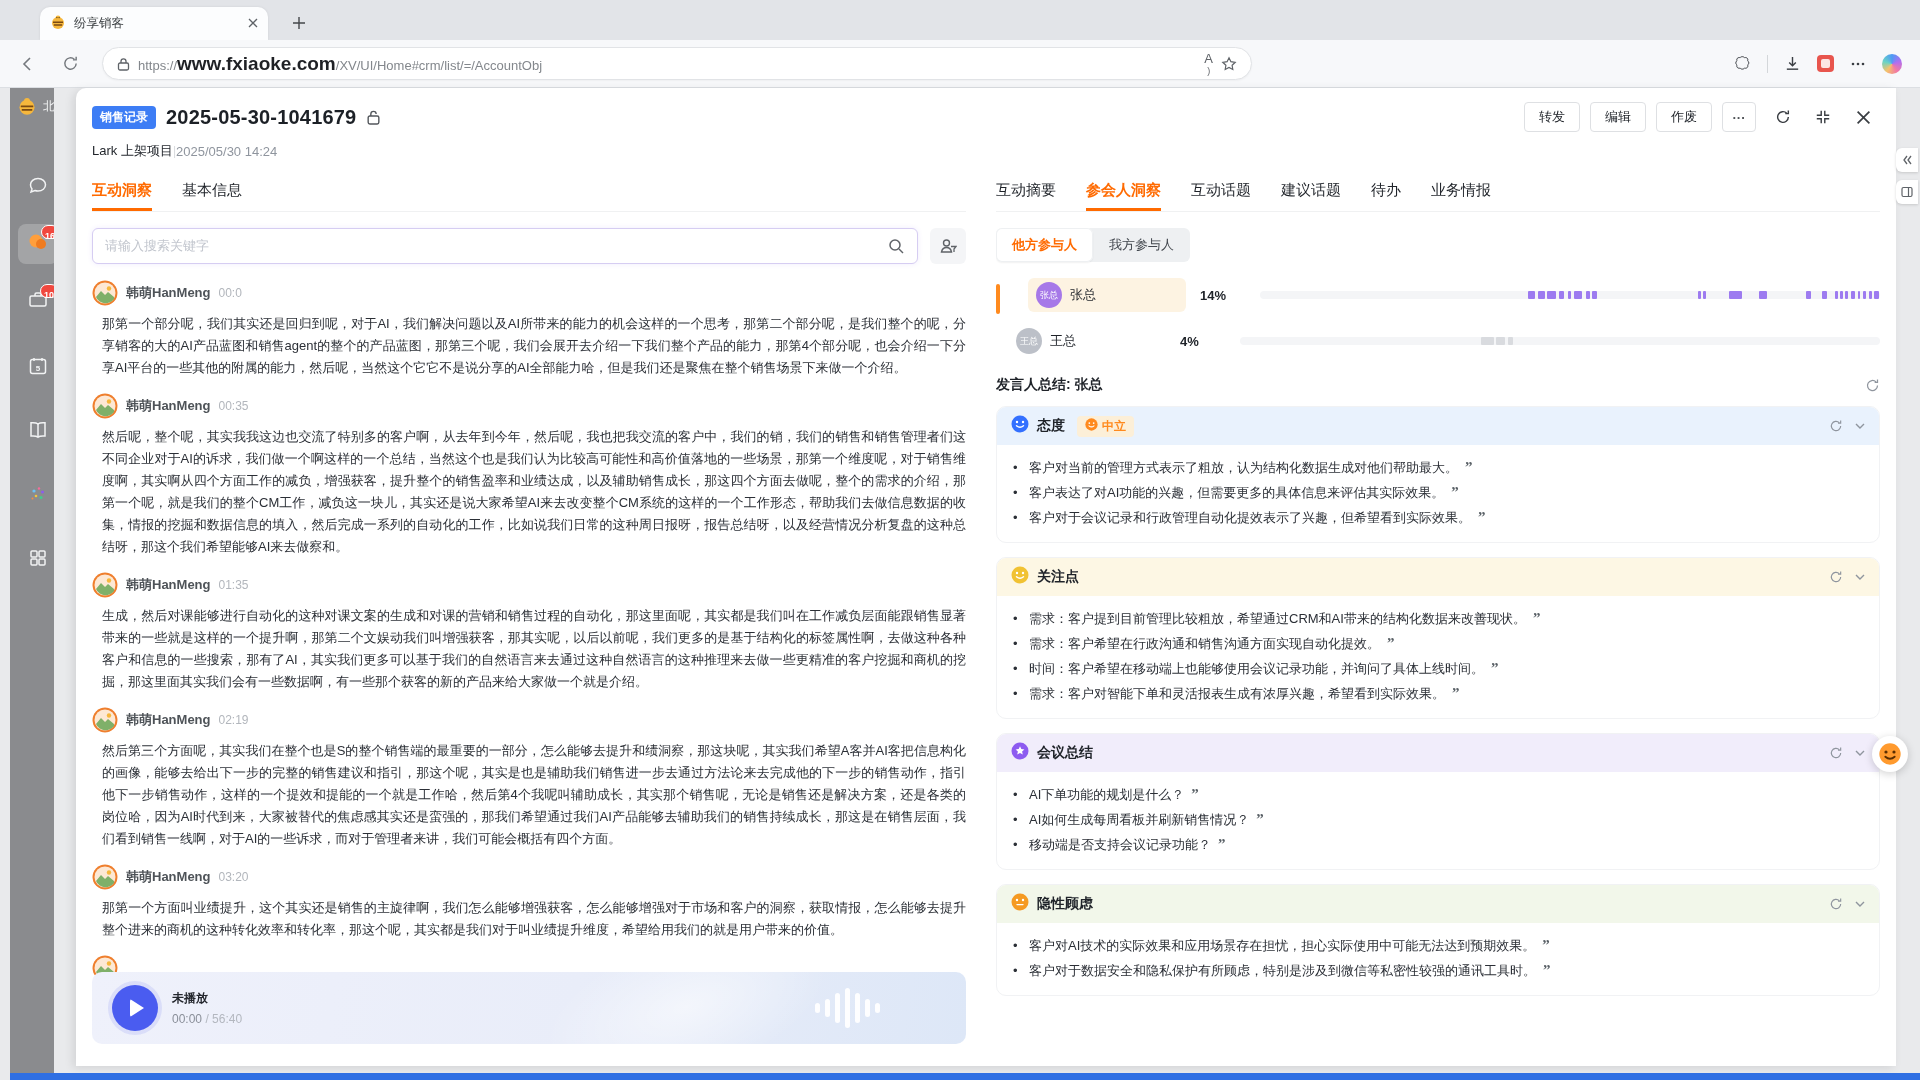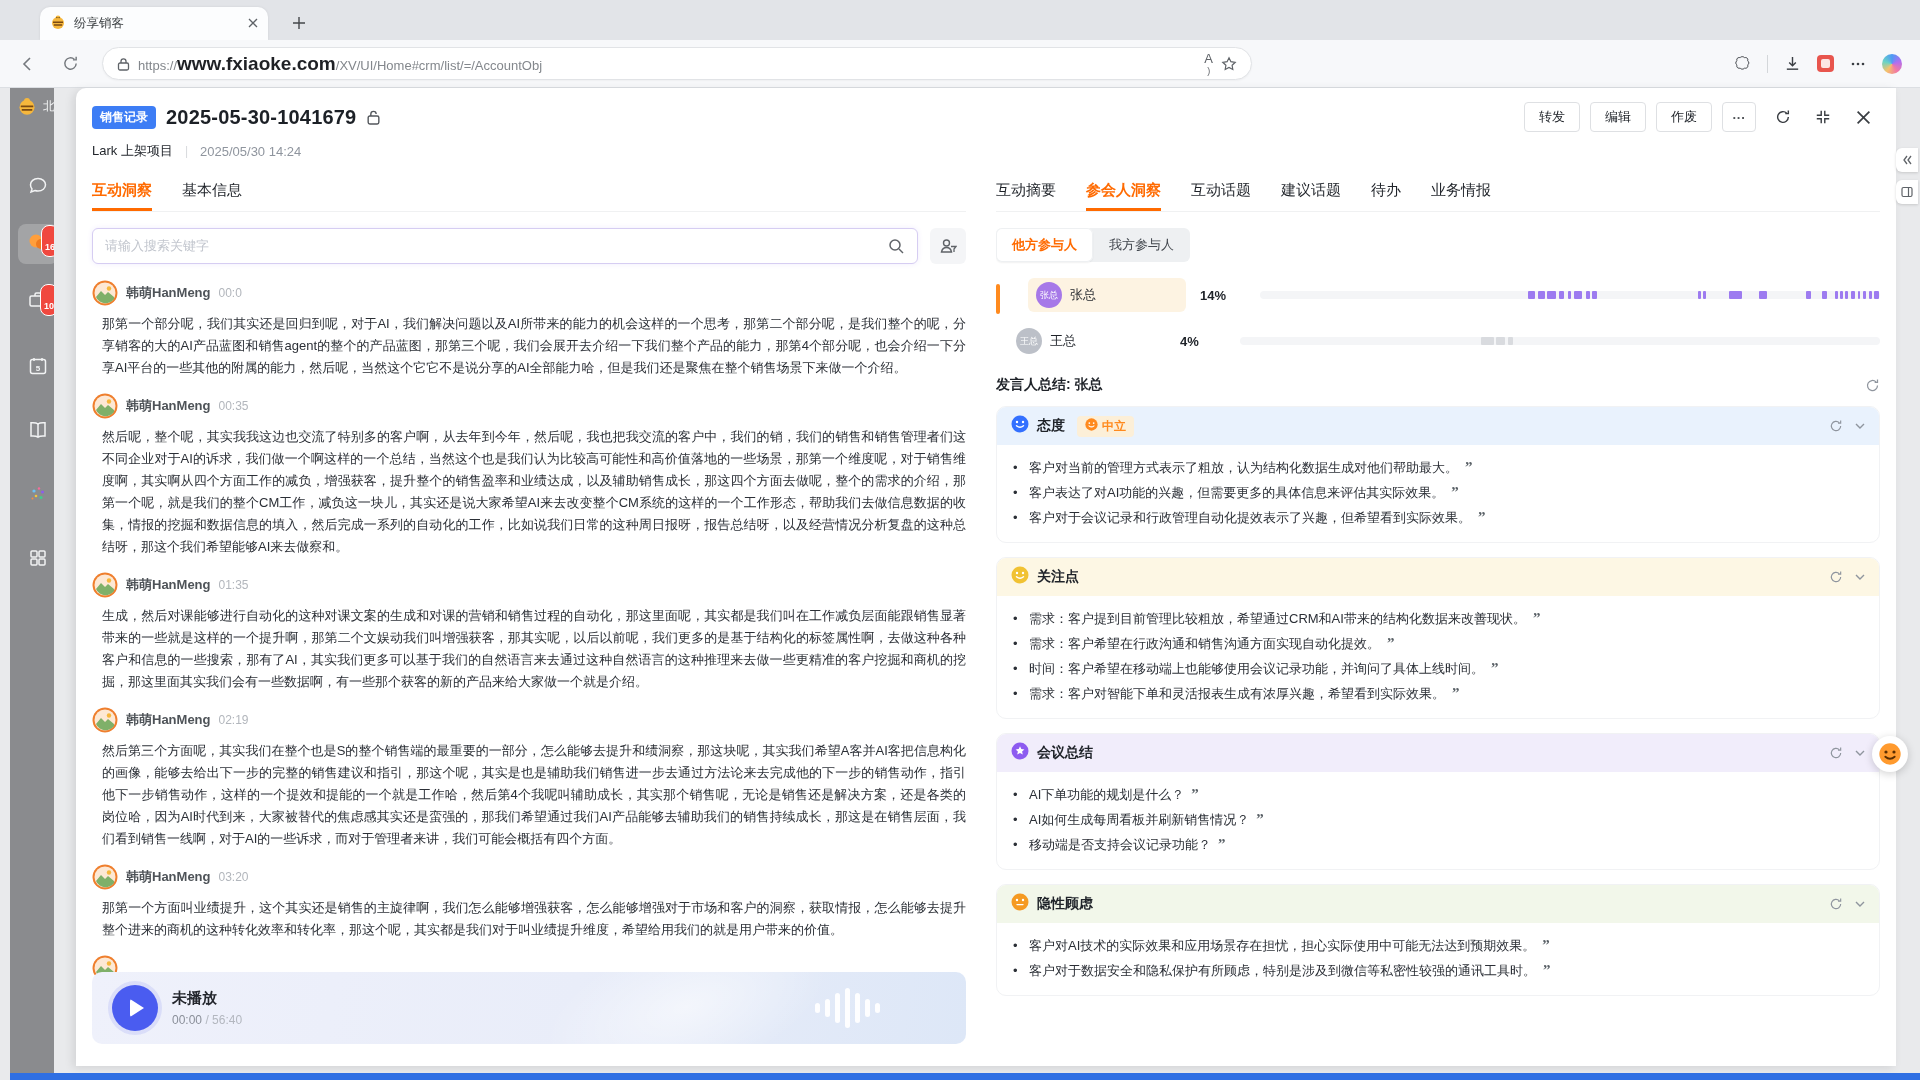--- a/index.html
+++ b/index.html
@@ -34,21 +34,21 @@
     background:conic-gradient(#4e9af5,#b06ef0,#f178a5,#f5c26b,#69d3c6,#4e9af5); }
 
   
   .app { position:absolute; left:0; top:88px; right:0; bottom:0; background:#e9eaec; }
   .rail { position:absolute; left:10px; top:0; width:44px; bottom:7px; background:#8a8b8e; overflow:hidden; }
   .rail-logo { position:absolute; left:7px; top:8px; display:flex; align-items:center; gap:6px; width:80px; }
   .rail-org { color:#f4f5f6; font-size:12px; white-space:nowrap; }
   .rail-item { position:absolute; left:8px; width:40px; height:40px; border-radius:8px;
     display:grid; place-items:center; }
   .rail-item.active { background:rgba(255,255,255,.22); }
-  .rail-badge { position:absolute; top:-5px; right:-9px; min-width:17px; height:14px; padding:15px 3px;
+  .rail-badge { position:absolute; top:-5px; right:-9px; min-width:17px; height:14px; padding:4px 3px;
     background:#f0483f; border:1.5px solid #fff; border-radius:8px; color:#fff; font-size:9px;
     line-height:12px; text-align:center; font-weight:700; }
   .overlay { position:absolute; left:76px; top:0; right:24px; bottom:14px; background:#fff;
     border-radius:10px 0 0 0; box-shadow:-3px 2px 10px rgba(0,0,0,.10); }
   .bottom-accent { position:absolute; left:10px; right:0; bottom:0; height:7px; background:#2f6fe3; }
   .right-strip { position:absolute; right:0; top:60px; width:24px; display:flex; flex-direction:column; gap:8px; }
   .strip-btn { width:22px; height:24px; background:#fff; border-radius:6px 0 0 6px;
     box-shadow:0 1px 3px rgba(0,0,0,.15); display:grid; place-items:center; color:#5f6368; }
   .float-emoji { position:absolute; right:12px; top:648px; width:36px; height:36px; border-radius:50%;
     background:#fff; box-shadow:0 2px 8px rgba(0,0,0,.18); display:grid; place-items:center; }
@@ -56,21 +56,21 @@
   
   .rec-head { display:flex; align-items:center; padding:14px 20px 0 16px; }
   .rec-badge { background:#3d7df5; color:#fff; font-size:12px; padding:3px 8px; border-radius:4px; font-weight:600; }
   .rec-id { font-size:20px; font-weight:700; color:#1c2026; margin-left:10px; letter-spacing:.2px; }
   .rec-lock { margin-left:10px; color:#53575c; display:grid; place-items:center; }
   .rec-actions { margin-left:auto; display:flex; align-items:center; gap:10px; }
   .btn { height:30px; padding:0 14px; border:1px solid #dee0e3; border-radius:4px; background:#fff;
     font-size:13px; color:#1f2329; display:grid; place-items:center; }
   .btn.sq { width:34px; padding:0; font-weight:700; color:#4e5256; }
   .hd-ic { width:26px; height:26px; display:grid; place-items:center; color:#3a3e43; margin-left:4px; }
-  .rec-sub { display:flex; align-items:center; gap:12px; padding:10px 16px 0; }
+  .rec-sub { display:flex; align-items:center; padding:10px 16px 0; }
   .rec-proj { font-size:13px; color:#1f2329; }
   .rec-sub .sep { color:#d8dadd; font-size:12px; }
   .rec-time { font-size:13px; color:#8f959e; }
 
   
   .cols { position:absolute; left:16px; right:16px; top:84px; bottom:0; display:flex; gap:30px; }
   .col-left { width:874px; position:relative; }
   .col-right { flex:1; position:relative; overflow:hidden; }
   .tabs { display:flex; gap:30px; border-bottom:1px solid #f0f1f2; height:40px; align-items:flex-end; }
   .tab { font-size:15px; color:#1f2329; padding-bottom:11px; cursor:pointer; white-space:nowrap; }
@@ -93,21 +93,21 @@
   .player { position:absolute; left:0; right:0; bottom:22px; height:72px; border-radius:10px;
     background:linear-gradient(100deg,#eff1fb 0%,#e9edf9 55%,#dde7f7 100%);
     display:flex; align-items:center; padding:0 20px; overflow:hidden; }
   .player::before { content:""; position:absolute; right:120px; top:-40px; width:320px; height:150px;
     background:radial-gradient(ellipse at center,rgba(255,255,255,.55),rgba(255,255,255,0) 65%); transform:rotate(-18deg); }
   .play-btn { width:46px; height:46px; border-radius:50%; background:#4a5cf0; position:relative;
     box-shadow:0 0 0 4px rgba(74,92,240,.12); flex:0 0 auto; }
   .play-btn::after { content:""; position:absolute; left:18px; top:14px; border-left:14px solid #fff;
     border-top:9px solid transparent; border-bottom:9px solid transparent; border-radius:2px; }
   .player-info { margin-left:14px; }
-  .player-status { font-size:15px; font-weight:700; color:#23262d; }
+  .player-status { font-size:12px; font-weight:700; color:#23262d; }
   .player-time { font-size:12px; color:#8a8f99; margin-top:5px; }
   .player-time .tot { color:#b3b7bf; }
   .waveform { position:absolute; right:86px; top:50%; transform:translateY(-50%); display:flex; gap:5px; align-items:center; }
   .wf-bar { width:5px; border-radius:3px; background:#fff; opacity:.95; }
 
   
   .toggle-wrap { margin-top:16px; }
   .toggle { display:inline-flex; background:#eef0f2; border-radius:6px; }
   .toggle-item { padding:8px 16px; font-size:13px; color:#41464d; border-radius:6px; cursor:pointer; }
   .toggle-item.active { background:#fff; color:#ff6a00; font-weight:700; box-shadow:0 0 0 1px #eef0f2 inset,0 1px 2px rgba(0,0,0,.06); }

